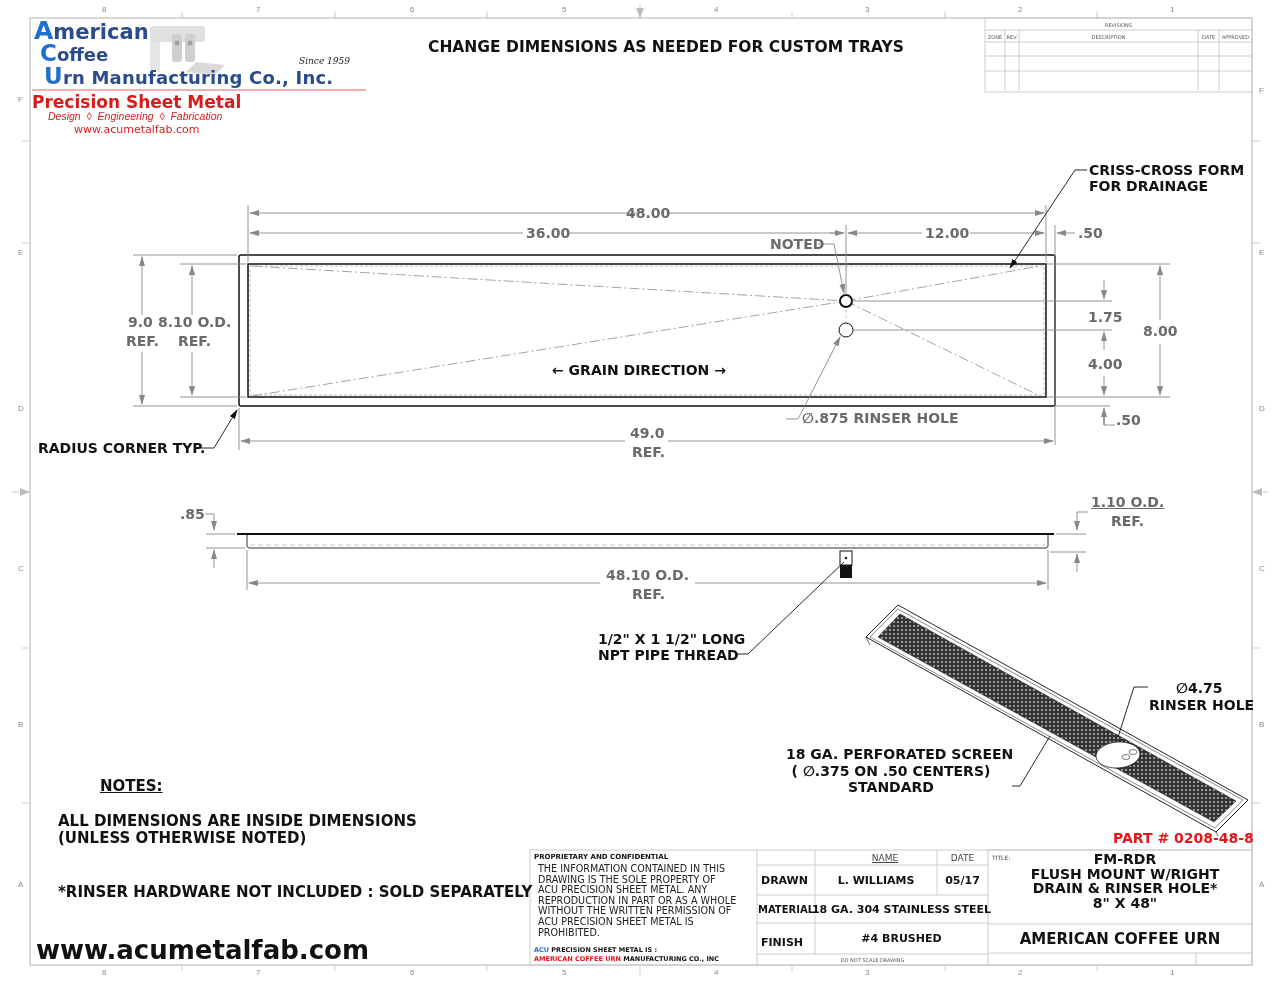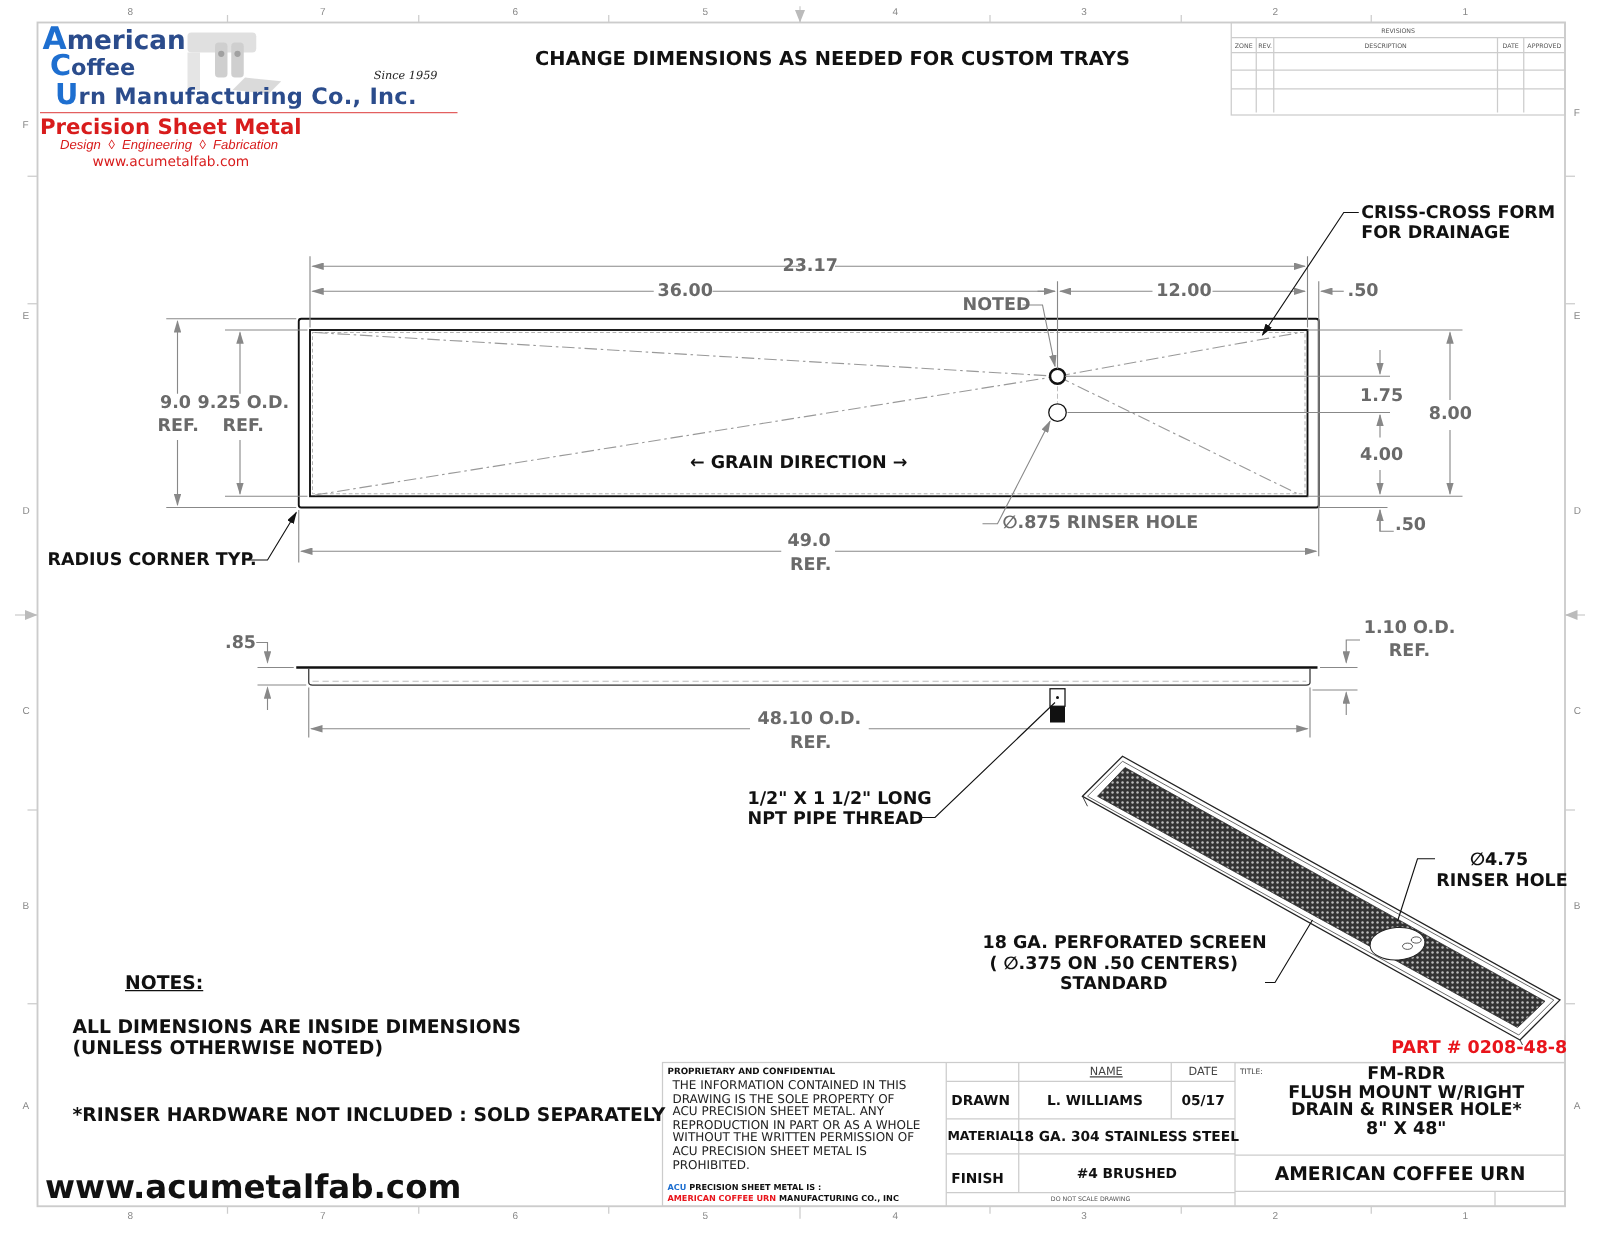--- a/index.html
+++ b/index.html
@@ -267,50 +267,50 @@
 <div>
   <div class="rev-hdr" style="left:985px;top:22px;width:267px;">REVISIONS</div>
   <div class="rev-hdr" style="left:985px;top:34px;width:20px;">ZONE</div>
   <div class="rev-hdr" style="left:1005px;top:34px;width:14px;">REV.</div>
   <div class="rev-hdr" style="left:1019px;top:34px;width:179px;">DESCRIPTION</div>
   <div class="rev-hdr" style="left:1198px;top:34px;width:21px;">DATE</div>
   <div class="rev-hdr" style="left:1219px;top:34px;width:33px;">APPROVED</div>
 </div>
 
 <div>
-  <div class="dim" style="left:626px;top:205px;">23.17</div>
+  <div class="dim" style="left:626px;top:205px;">48.00</div>
   <div class="dim" style="left:526px;top:225px;">36.00</div>
   <div class="dim" style="left:925px;top:225px;">12.00</div>
   <div class="dim" style="left:1078px;top:225px;">.50</div>
   <div class="dim" style="left:770px;top:236px;">NOTED</div>
 
   <div class="dim" style="left:128px;top:314px;">9.0</div>
   <div class="dim" style="left:126px;top:333px;">REF.</div>
-  <div class="dim" style="left:158px;top:314px;">9.25 O.D.</div>
+  <div class="dim" style="left:158px;top:314px;">8.10 O.D.</div>
   <div class="dim" style="left:178px;top:333px;">REF.</div>
 
   <div class="dim" style="left:1088px;top:309px;">1.75</div>
   <div class="dim" style="left:1088px;top:356px;">4.00</div>
   <div class="dim" style="left:1143px;top:323px;">8.00</div>
   <div class="dim" style="left:1116px;top:412px;">.50</div>
 
   <div class="note" style="left:552px;top:362px;font-size:14px;">← GRAIN DIRECTION →</div>
   <div class="dim" style="left:802px;top:410px;">∅.875 RINSER HOLE</div>
 
   <div class="dim" style="left:630px;top:425px;">49.0</div>
   <div class="dim" style="left:632px;top:444px;">REF.</div>
 
   <div class="note" style="left:1089px;top:162px;">CRISS-CROSS FORM</div>
   <div class="note" style="left:1089px;top:178px;">FOR DRAINAGE</div>
   <div class="note" style="left:38px;top:440px;">RADIUS CORNER TYP.</div>
 </div>
 
 <div>
   <div class="dim" style="left:180px;top:506px;">.85</div>
-  <div class="dim" style="left:1091px;top:494px;">1.10 O.D.</div>
+  <div class="dim" style="left:1091px;top:494px;text-decoration:underline;">1.10 O.D.</div>
   <div class="dim" style="left:1111px;top:513px;">REF.</div>
   <div class="dim" style="left:606px;top:567px;">48.10 O.D.</div>
   <div class="dim" style="left:632px;top:586px;">REF.</div>
   <div class="note" style="left:598px;top:631px;">1/2" X 1 1/2" LONG</div>
   <div class="note" style="left:598px;top:647px;">NPT PIPE THREAD</div>
 </div>
 
 <div>
   <div class="note" style="left:1176px;top:680px;">∅4.75</div>
   <div class="note" style="left:1149px;top:697px;">RINSER HOLE</div>

